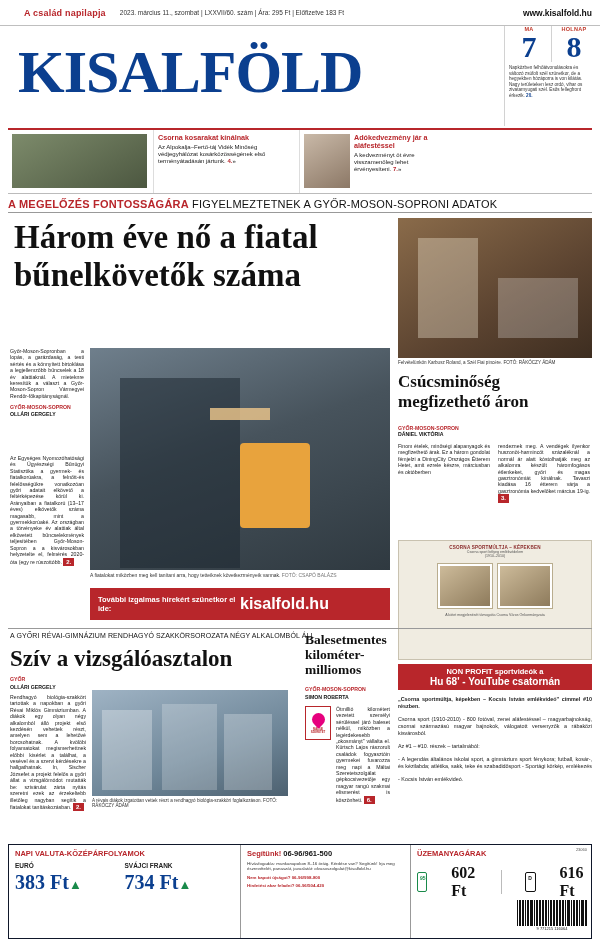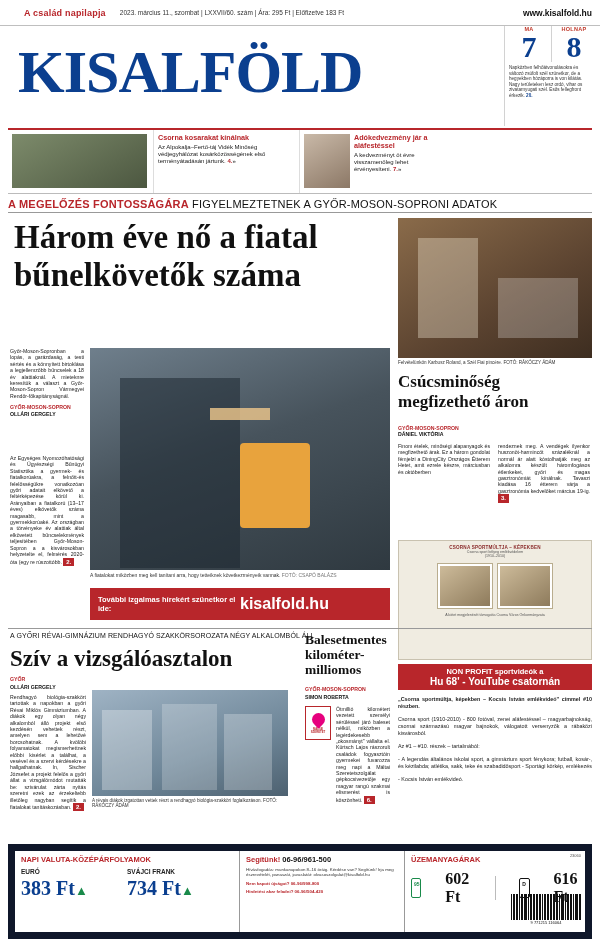--- a/index.html
+++ b/index.html
@@ -217,21 +217,21 @@
     background:#0b3f8f; color:#fff;
     display:flex; align-items:center; justify-content:space-between;
     padding:0 6px;
   }
   .sportbar .t { font-size:10px; font-weight:bold; }
   .sportbar .p { font-size:9px; font-weight:bold; }
 
   
   .footer {
     position:absolute; left:8px; top:844px; width:584px; height:95px;
-    border:7px solid #0f172a;
+    border:1px solid #0f172a;
     display:flex;
   }
   .f-cur { width:232px; border-right:1px solid #999; padding:4px 6px; }
   .f-cur .ttl { color:#b8262b; font-size:7.5px; font-weight:bold; margin-bottom:4px;}
   .f-row { display:flex; }
   .f-c { flex:1; }
   .f-c .n { font-size:6.5px; color:#222; font-weight:bold; }
   .f-c .v { font-family:"Liberation Serif", serif; font-size:20px; font-weight:bold; color:#0b3f8f; line-height:26px;}
   .f-c .v .ar { color:#198a4a; font-size:13px; }
 

